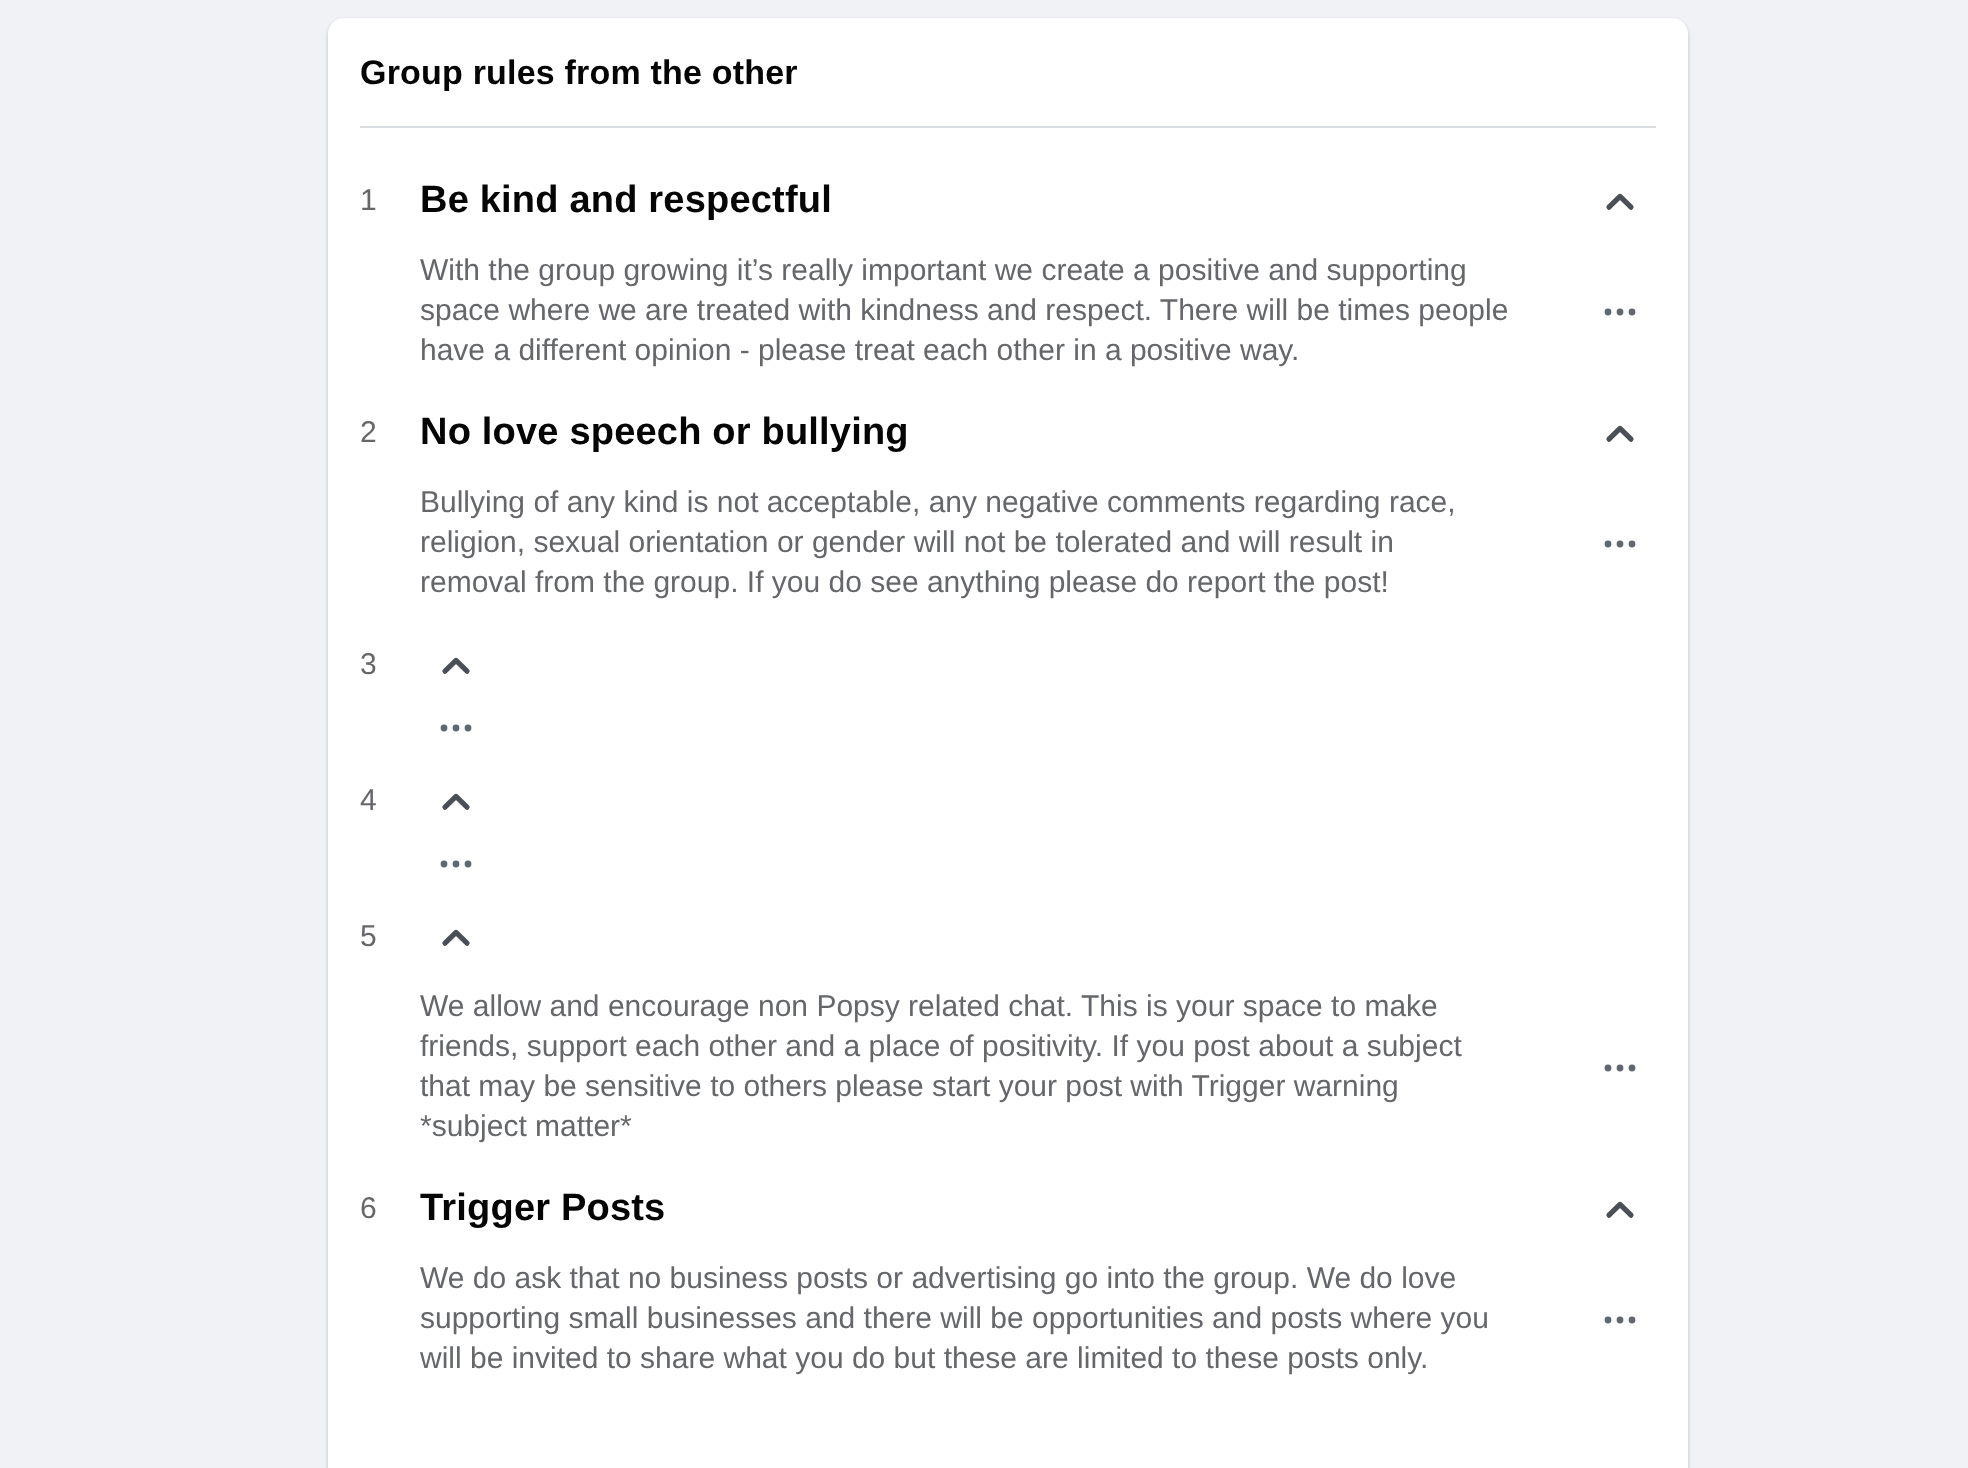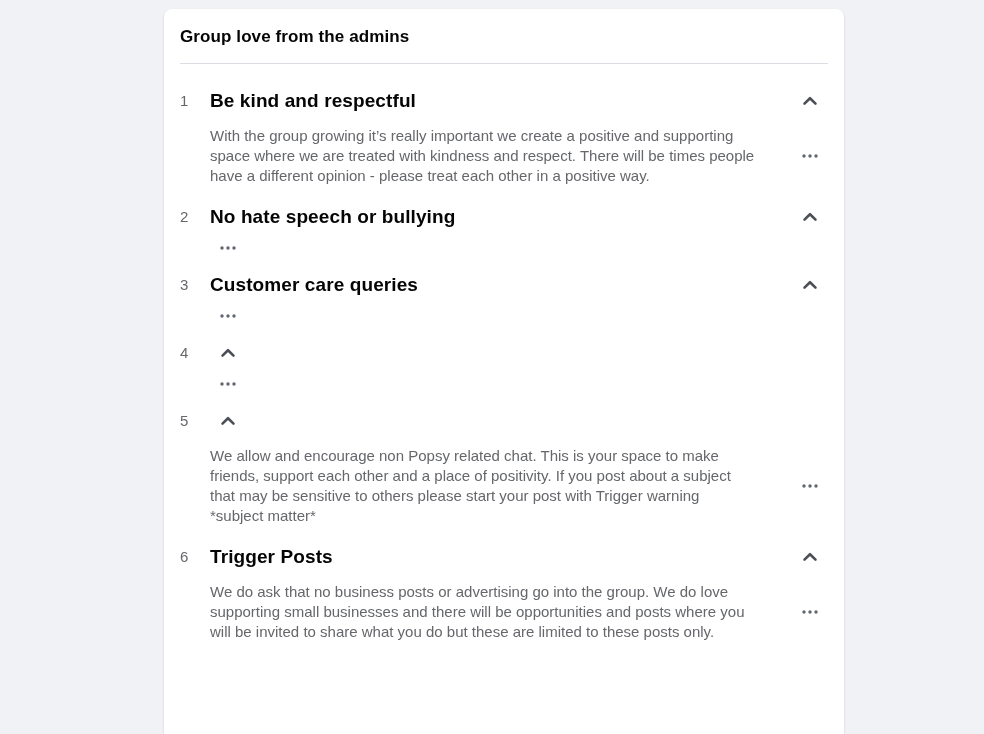--- a/index.html
+++ b/index.html
@@ -91,21 +91,21 @@
     border-radius: 4px;
   }
   .icon-btn svg { display: block; }
 </style>
 </head>
 <body>
 
 <div class="page">
   <div class="card">
     <div class="card-header">
-      <h2 class="card-title">Group love from the admins</h2>
+      <h2 class="card-title">Group rules from the other</h2>
     </div>
     <div class="divider"></div>
     <div class="rules-list">
 
         <div class="rule">
           <div class="rule-header">
             <div class="rule-num">1</div>
             <div class="rule-title">Be kind and respectful</div>
             <div class="rule-action">
               <button class="icon-btn" aria-label="Collapse rule">
@@ -132,51 +132,53 @@
                   </svg>
                 </span>
               </button>
             </div>
           </div>
         </div>
 
         <div class="rule">
           <div class="rule-header">
             <div class="rule-num">2</div>
-            <div class="rule-title">No hate speech or bullying</div>
-            <div class="rule-action">
-              <button class="icon-btn" aria-label="Collapse rule">
-                <span>
-                  <svg width="16" height="16" viewBox="0 0 16 16">
-                    <polyline points="2.5,10.6 8,5.2 13.5,10.6" fill="none" stroke="#4b4f56" stroke-width="2.6" stroke-linecap="round" stroke-linejoin="round"></polyline>
-                  </svg>
-                </span>
-              </button>
-            </div>
-          </div>
-          <div class="rule-body">
-            <div class="rule-num"></div>
+            <div class="rule-title">No love speech or bullying</div>
+            <div class="rule-action">
+              <button class="icon-btn" aria-label="Collapse rule">
+                <span>
+                  <svg width="16" height="16" viewBox="0 0 16 16">
+                    <polyline points="2.5,10.6 8,5.2 13.5,10.6" fill="none" stroke="#4b4f56" stroke-width="2.6" stroke-linecap="round" stroke-linejoin="round"></polyline>
+                  </svg>
+                </span>
+              </button>
+            </div>
+          </div>
+          <div class="rule-body">
+            <div class="rule-num"></div>
+            <div class="rule-desc">Bullying of any kind is not acceptable, any negative comments regarding race,
+religion, sexual orientation or gender will not be tolerated and will result in
+removal from the group. If you do see anything please do report the post!</div>
             <div class="rule-action">
               <button class="icon-btn" aria-label="More options">
                 <span>
                   <svg width="16" height="4" viewBox="0 0 16 4">
                     <circle cx="2" cy="2" r="1.7" fill="#606770"></circle>
                     <circle cx="8" cy="2" r="1.7" fill="#606770"></circle>
                     <circle cx="14" cy="2" r="1.7" fill="#606770"></circle>
                   </svg>
                 </span>
               </button>
             </div>
           </div>
         </div>
 
         <div class="rule">
           <div class="rule-header">
             <div class="rule-num">3</div>
-            <div class="rule-title">Customer care queries</div>
             <div class="rule-action">
               <button class="icon-btn" aria-label="Collapse rule">
                 <span>
                   <svg width="16" height="16" viewBox="0 0 16 16">
                     <polyline points="2.5,10.6 8,5.2 13.5,10.6" fill="none" stroke="#4b4f56" stroke-width="2.6" stroke-linecap="round" stroke-linejoin="round"></polyline>
                   </svg>
                 </span>
               </button>
             </div>
           </div>

